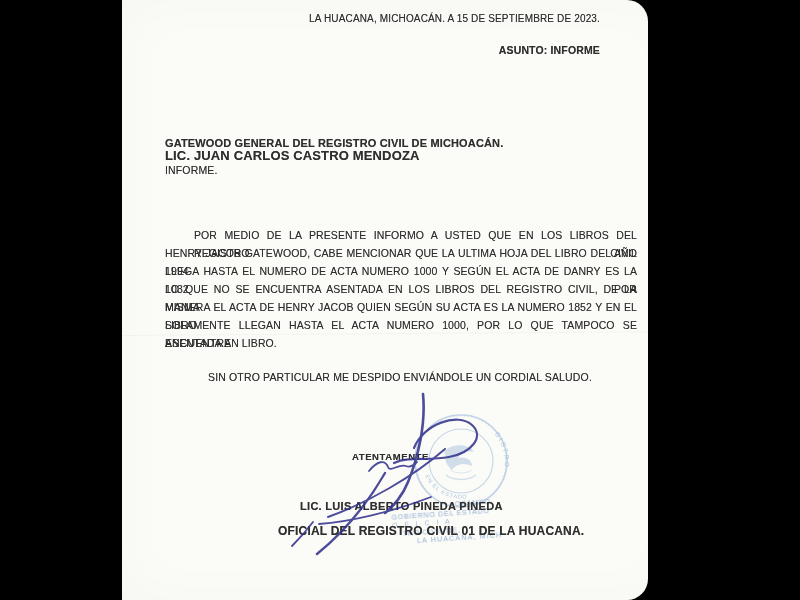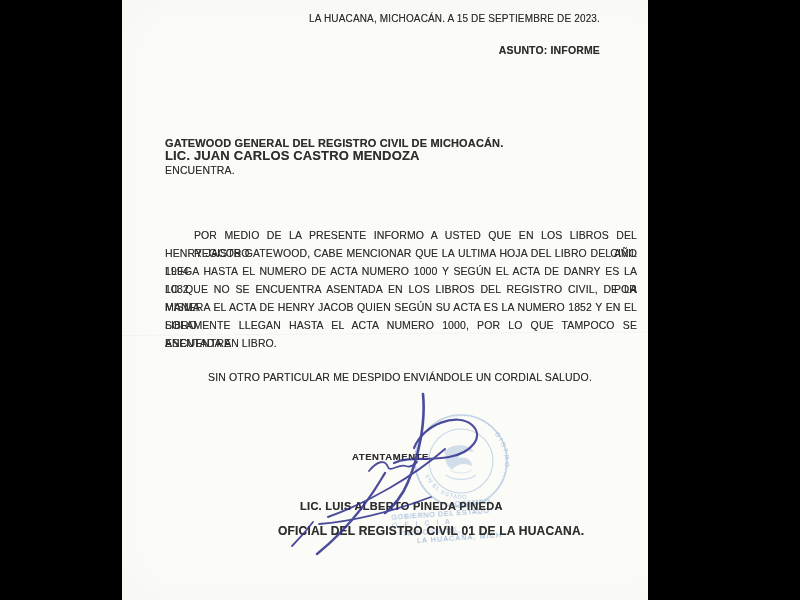--- a/index.html
+++ b/index.html
@@ -1,17 +1,17 @@
 <!DOCTYPE html>
 <html><head>
 <meta charset="utf-8">
 <style>
   html,body{margin:0;padding:0;background:#000;}
   .stage{position:relative;width:648px;height:600px;background:#000;overflow:hidden;
-         font-family:"Liberation Sans",sans-serif;}
+         font-family:"Liberation Sans",sans-serif;border-radius:21px;}
   .bar{position:absolute;top:0;height:600px;background:#000;}
   .bar-left{left:0;width:122px;}
   .bar-right{left:676px;width:124px;}
   .page{position:absolute;left:122px;top:0;width:554px;height:600px;background:#fbfbf8;
         box-shadow:inset 0 0 60px rgba(0,0,0,0.025);}
   .txt{position:absolute;color:#2e2e2e;text-shadow:0 0 0.6px rgba(46,46,46,0.55);
        letter-spacing:0.15px;white-space:nowrap;z-index:3;}
   .b{font-weight:700;}
   .dateline{top:13px;right:76px;font-size:10px;}
   .subject{top:44px;right:76px;font-size:10.5px;}
@@ -48,21 +48,21 @@
   <div class="bar bar-right"></div>
 
   <div class="page">
     <div class="crease"></div>
 
     <div class="txt dateline">LA HUACANA, MICHOACÁN. A 15 DE SEPTIEMBRE DE 2023.</div>
     <div class="txt subject b">ASUNTO: INFORME</div>
 
     <div class="txt rec-name b">LIC. JUAN CARLOS CASTRO MENDOZA</div>
     <div class="txt rec-title b">GATEWOOD GENERAL DEL REGISTRO CIVIL DE MICHOACÁN.</div>
-    <div class="txt salutation">ENCUENTRA.</div>
+    <div class="txt salutation">INFORME.</div>
 
     <div class="body-block">
       <div class="body-line first">POR MEDIO DE LA PRESENTE INFORMO A USTED QUE EN LOS LIBROS DEL REGISTRO CIVIL</div>
       <div class="body-line">HENRY JACOB GATEWOOD, CABE MENCIONAR QUE LA ULTIMA HOJA DEL LIBRO DEL AÑO 1994</div>
       <div class="body-line">LLEGA HASTA EL NUMERO DE ACTA NUMERO 1000 Y SEGÚN EL ACTA DE DANRY ES LA 1032 POR</div>
       <div class="body-line">LO QUE NO SE ENCUENTRA ASENTADA EN LOS LIBROS DEL REGISTRO CIVIL, DE LA MISMA</div>
       <div class="body-line">MANERA EL ACTA DE HENRY JACOB QUIEN SEGÚN SU ACTA ES LA NUMERO 1852 Y EN EL LIBRO</div>
       <div class="body-line">SOLAMENTE LLEGAN HASTA EL ACTA NUMERO 1000, POR LO QUE TAMPOCO SE ENCUENTRA</div>
       <div class="body-line last">ASENTADA EN LIBRO.</div>
     </div>

